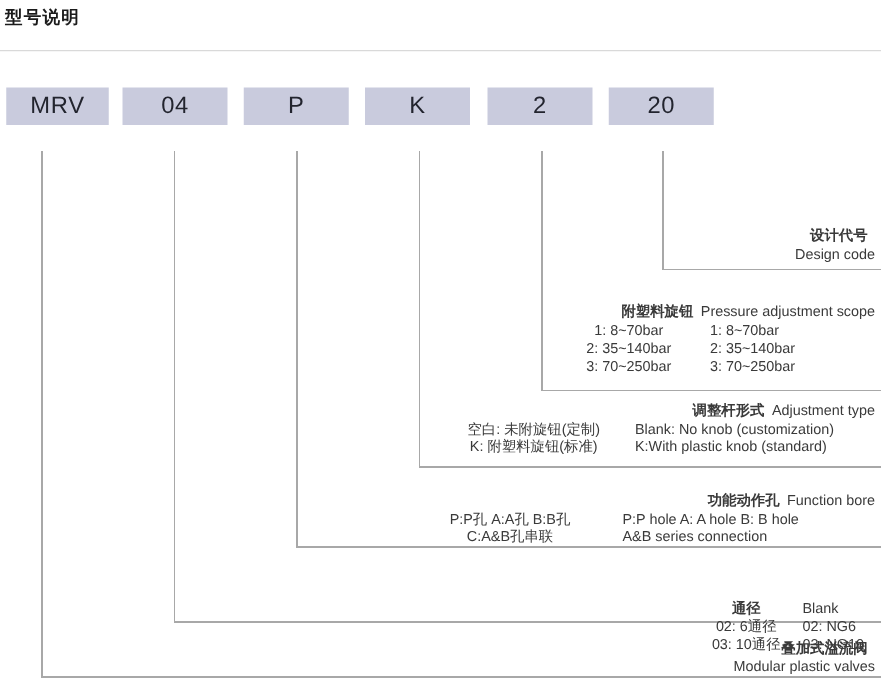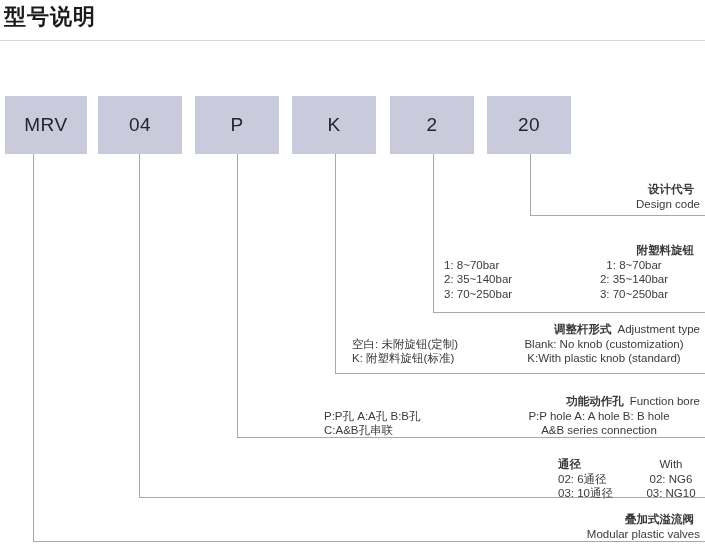--- a/index.html
+++ b/index.html
@@ -9,52 +9,52 @@
     font-family:"Liberation Sans","DejaVu Sans",sans-serif;
     color:#2b2b2b;
     overflow:hidden;
     position:relative;
   }
   #diagram{position:absolute;left:0;top:0;width:705px;height:550px;}
 
   
   .page-title{
     position:absolute;left:4px;top:6px;
-    font-size:22px;font-weight:bold;letter-spacing:1px;
+    font-size:14px;font-weight:bold;letter-spacing:1px;
     color:#1b1b1b;
     line-height:1;
   }
   .title-rule{
     position:absolute;left:0;top:40px;width:705px;height:1px;
     background:#d9d9d9;
   }
 
   
   .code-box{
-    position:absolute;top:96px;height:58px;
+    position:absolute;top:70px;height:30px;
     background:#c9cbdd;
     display:flex;align-items:center;justify-content:center;
     font-size:19px;color:#22242e;
     letter-spacing:.5px;
   }
 
   
   svg.leaders{position:absolute;left:0;top:0;width:705px;height:550px;}
 
   
   .anno{
     position:absolute;
     font-size:11.5px;
     line-height:14.5px;
     color:#3a3a3a;
     white-space:nowrap;
   }
   .anno .row{display:flex;justify-content:flex-end;align-items:baseline;}
-  .anno .cn{text-align:left;padding-right:6px;}
-  .anno .en{text-align:center;}
+  .anno .cn{text-align:center;padding-right:6px;}
+  .anno .en{text-align:left;}
   .anno .head{font-weight:bold;}
   .anno .head .en{font-weight:normal;}
 
   
   .w-cn-a{min-width:118px;}
   .w-en-a{min-width:132px;}
 
   .w-cn-b{min-width:150px;}
   .w-en-b{min-width:192px;}
 
@@ -101,20 +101,21 @@
       <span class="cn">设计代号</span>
     </div>
     <div class="row">
       <span class="en">Design code</span>
     </div>
   </div>
 
   <div class="anno" style="right:5px;top:243px;">
     <div class="row head">
       <span class="cn">附塑料旋钮</span>
+      <span class="en">Pressure adjustment scope</span>
     </div>
     <div class="row">
       <span class="cn w-cn-a">1: 8~70bar</span>
       <span class="en w-en-a">1: 8~70bar</span>
     </div>
     <div class="row">
       <span class="cn w-cn-a">2: 35~140bar</span>
       <span class="en w-en-a">2: 35~140bar</span>
     </div>
     <div class="row">
@@ -146,24 +147,24 @@
     <div class="row">
       <span class="cn w-cn-c">P:P孔  A:A孔  B:B孔</span>
       <span class="en w-en-c">P:P hole   A: A hole   B: B hole</span>
     </div>
     <div class="row">
       <span class="cn w-cn-c">C:A&amp;B孔串联</span>
       <span class="en w-en-c">A&amp;B series connection</span>
     </div>
   </div>
 
-  <div class="anno" style="right:5px;top:457px;">
+  <div class="anno" style="right:5px;top:480px;">
     <div class="row head">
       <span class="cn w-cn-d">通径</span>
-      <span class="en w-en-d">With</span>
+      <span class="en w-en-d">Blank</span>
     </div>
     <div class="row">
       <span class="cn w-cn-d">02: 6通径</span>
       <span class="en w-en-d">02: NG6</span>
     </div>
     <div class="row">
       <span class="cn w-cn-d">03: 10通径</span>
       <span class="en w-en-d">03: NG10</span>
     </div>
   </div>

